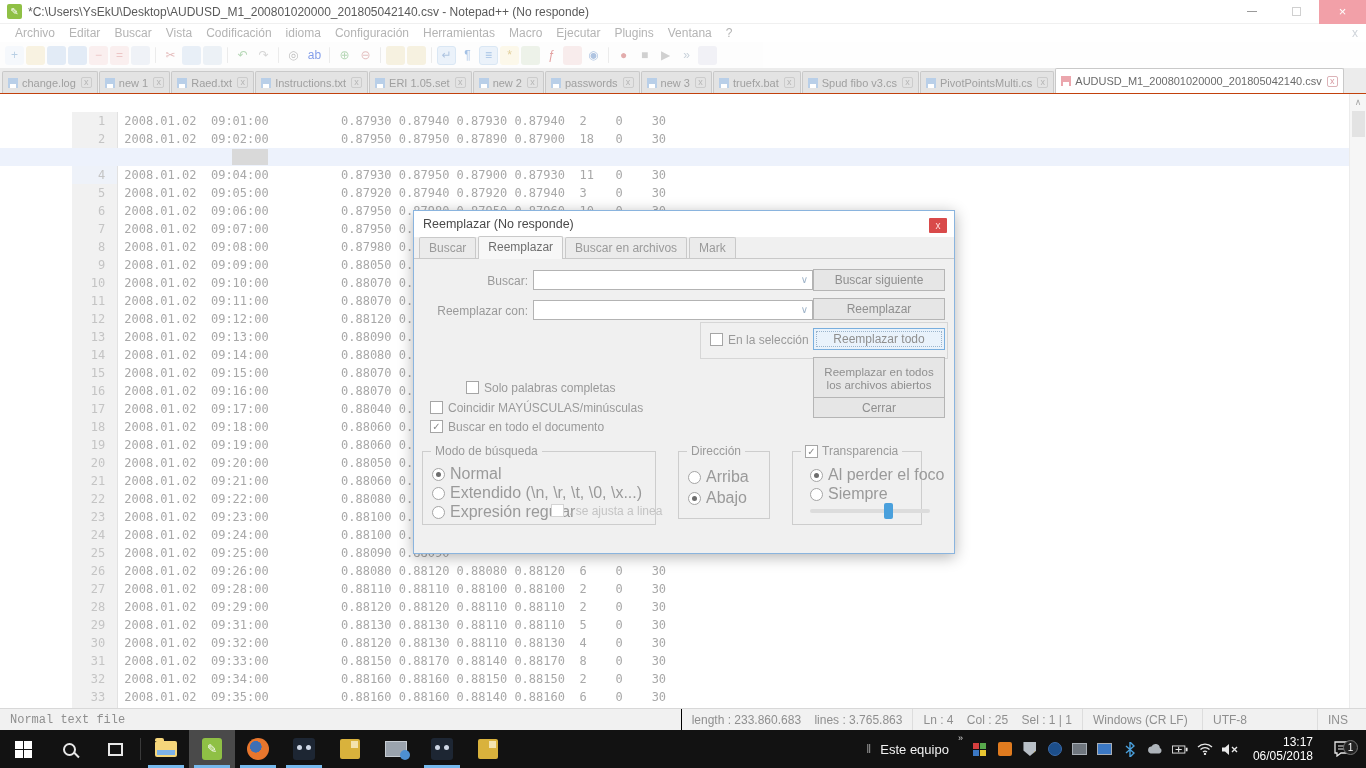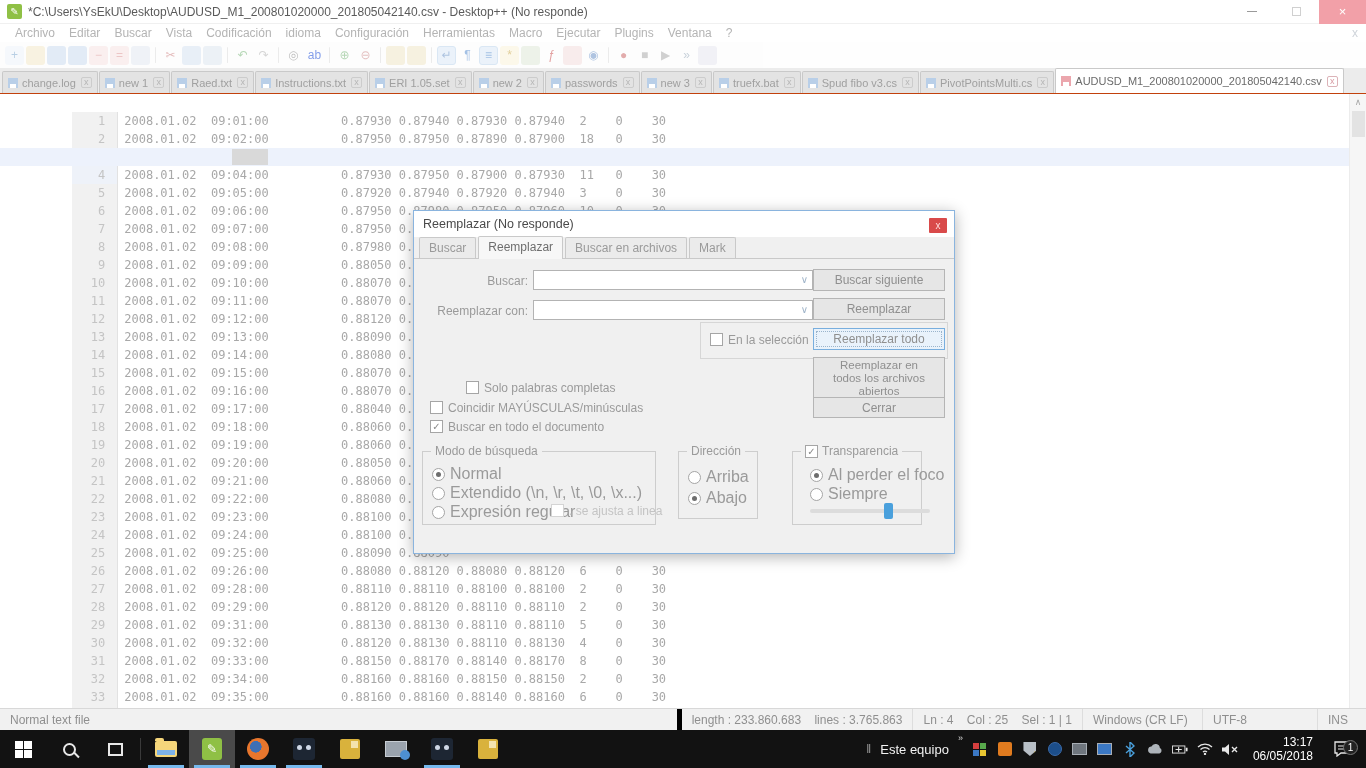--- a/index.html
+++ b/index.html
@@ -62,21 +62,21 @@
   .vscroll { position:absolute; top:0; right:0; width:17px; height:614px; background:#f6f6f6;
              border-left:1px solid #ececec; }
   .vscroll .arr { display:block; text-align:center; color:#a9a9a9; font-size:9px; padding-top:3px; }
   .vthumb { position:absolute; top:17px; left:2px; width:13px; height:26px; background:#e3e3e3; }
 
   
   .statusbar { position:absolute; top:708px; left:0; right:0; height:22px; background:#f1f1f1;
                border-top:1px solid #d8d8d8; display:flex; align-items:center;
                font-size:12px; color:#8f8f8f; white-space:pre; }
   .sb-seg { padding:0 10px; height:100%; display:flex; align-items:center; border-right:1px solid #dddddd; }
-  .sb-seg.first { flex:1; border-right:5px solid #000000; }
+  .sb-seg.first { flex:1; border-right:1px solid #000000;font-family:Liberation Mono, monospace; }
 
   
   .dialog { position:absolute; left:413px; top:210px; width:542px; height:344px; background:#f0f0f0;
             border:1px solid #8ab4de; box-shadow:0 3px 14px rgba(0,0,0,.3); font-size:12px; z-index:50; }
   .dlg-title { height:26px; background:#ffffff; display:flex; align-items:center; padding-left:9px;
                font-size:12.5px; color:#4a4a4a; }
   .dlg-close { position:absolute; top:7px; right:7px; width:18px; height:15px; background:#d94a4a;
                color:#ffd9d9; font-size:10px; line-height:15px; text-align:center; border-radius:1px; }
   .dlg-tabs { display:flex; padding-left:5px; border-bottom:1px solid #c9c9c9; background:#f0f0f0; height:22px; align-items:flex-end; }
   .dlg-tab { padding:3px 9px; font-size:12px; color:#9a9a9a; border:1px solid #c9c9c9; border-bottom:none;
@@ -150,21 +150,21 @@
   .badge { position:absolute; right:0px; bottom:2px; width:15px; height:15px; border-radius:50%;
            background:#222; border:1px solid #777; color:#fff; font-size:10px; line-height:13px; text-align:center; }
 </style>
 </head>
 <body>
 
 <div class="screen">
 
   <div class="titlebar">
     <div class="app-ico">✎</div>
-    <div class="title-text">*C:\Users\YsEkU\Desktop\AUDUSD_M1_200801020000_201805042140.csv - Desktop++ (No responde)</div>
+    <div class="title-text">*C:\Users\YsEkU\Desktop\AUDUSD_M1_200801020000_201805042140.csv - Notepad++ (No responde)</div>
     <div class="winbtns">
       <div class="winbtn min">
           <span></span>
         </div>
       <div class="winbtn max">
           <span></span>
         </div>
       <div class="winbtn close">×</div>
     </div>
   </div>
@@ -512,21 +512,21 @@
       <span class="chev">∨</span>
     </div>
     <div class="dbtn" style="left:399px; top:87px; height:22px;">Reemplazar</div>
 
     <div class="selgrp" style="left:286px; top:111px; width:248px; height:37px;"></div>
     <div class="chk" style="left:296px; top:122px;">
       <span class="box"></span>
       <span>En la selección</span>
     </div>
     <div class="dbtn focused" style="left:399px; top:117px; height:22px;">Reemplazar todo</div>
-    <div class="dbtn" style="left:399px; top:146px; height:43px; font-size:11.5px; line-height:13px; padding:12px;">Reemplazar en todos los archivos abiertos</div>
+    <div class="dbtn" style="left:399px; top:146px; height:43px; font-size:11.5px; line-height:13px; padding:5px;">Reemplazar en todos los archivos abiertos</div>
     <div class="dbtn" style="left:399px; top:186px; height:21px;">Cerrar</div>
 
     <div class="chk" style="left:16px; top:170px;padding-left:36px;">
       <span class="box"></span>
       <span>Solo palabras completas</span>
     </div>
     <div class="chk" style="left:16px; top:190px;">
       <span class="box"></span>
       <span>Coincidir MAYÚSCULAS/minúsculas</span>
     </div>
@@ -548,21 +548,21 @@
     </div>
     <div class="rad" style="left:18px; top:292px;">
       <span class="dot"></span>
       <span>Expresión regular</span>
     </div>
     <div class="chk disabled" style="left:137px; top:293px;">
       <span class="box"></span>
       <span>. se ajusta a linea</span>
     </div>
 
-    <div class="grp" style="left:264px; top:240px; width:80px; height:68px;">
+    <div class="grp" style="left:264px; top:240px; width:92px; height:68px;">
       <span class="grp-legend">Dirección</span>
     </div>
     <div class="rad" style="left:274px; top:257px;">
       <span class="dot"></span>
       <span>Arriba</span>
     </div>
     <div class="rad" style="left:274px; top:278px;">
       <span class="dot sel"></span>
       <span>Abajo</span>
     </div>

